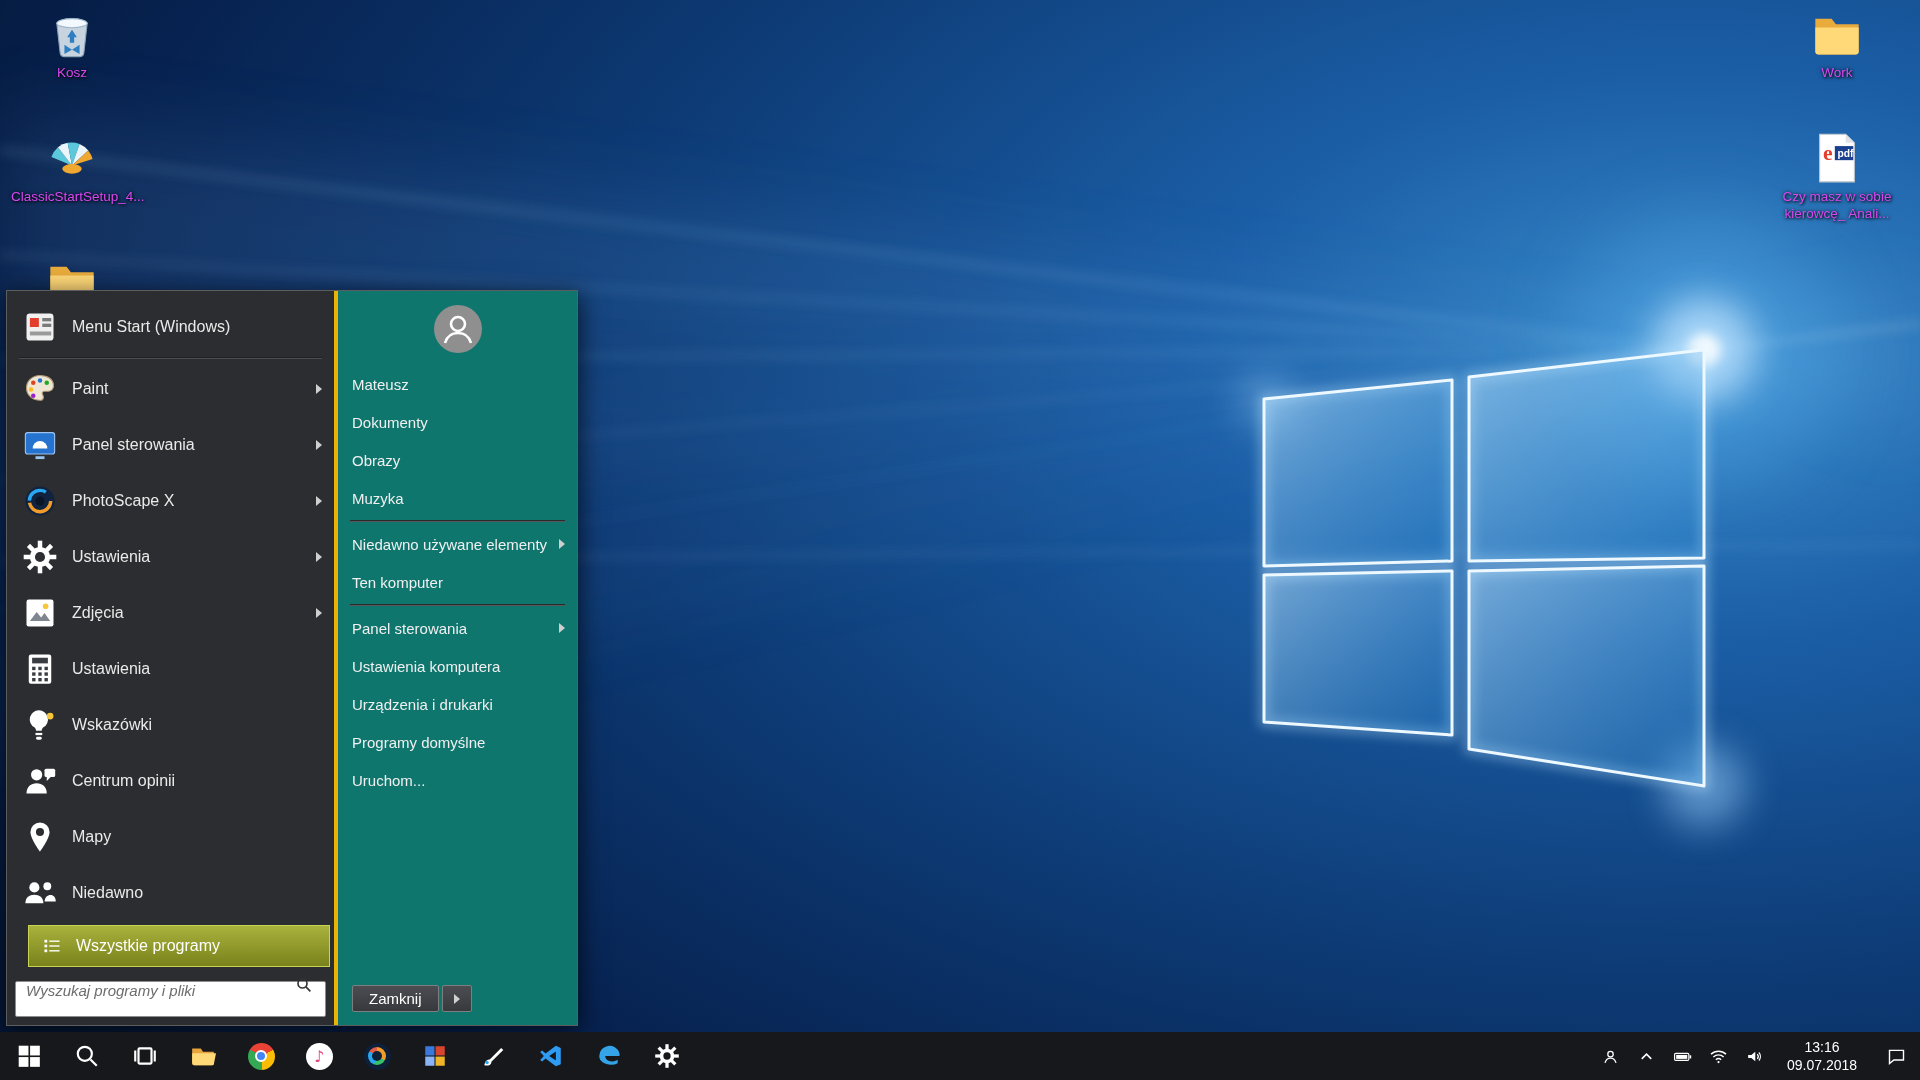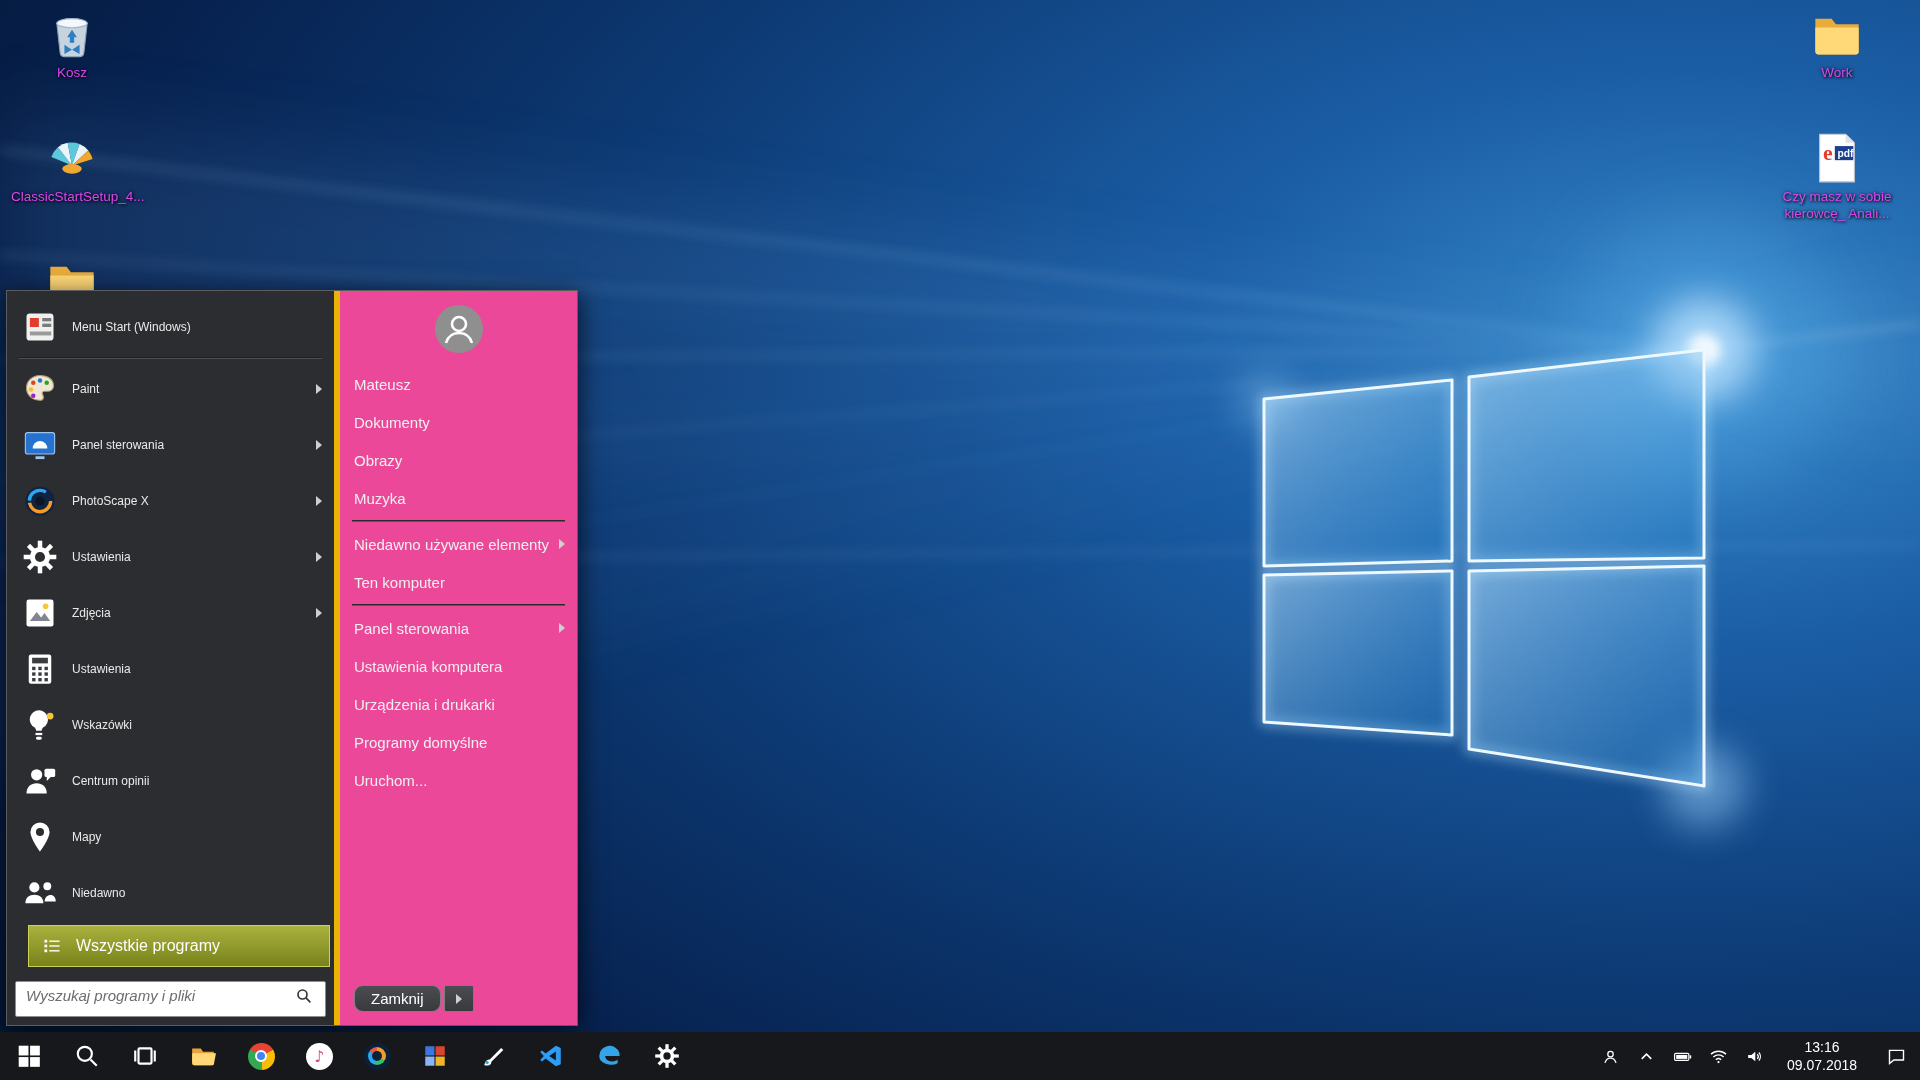--- a/index.html
+++ b/index.html
@@ -14,49 +14,49 @@
   .desk-icon{position:absolute;width:124px;display:flex;flex-direction:column;align-items:center;gap:5px;cursor:pointer;z-index:2}
   .desk-icon .glyph{width:52px;height:52px;display:flex;align-items:center;justify-content:center}
   .desk-icon .glyph svg{width:52px;height:52px}
   .desk-icon .lbl{color:#d946ef;font-size:13.5px;text-align:center;line-height:1.25;max-width:122px;
     text-shadow:1px 1px 3px rgba(0,0,0,.95),0 0 4px rgba(0,0,0,.7)}
 
   
   .start-menu{position:absolute;left:6px;top:290px;width:572px;height:736px;display:flex;
     border:1px solid #5d5d5d;box-shadow:2px 4px 22px rgba(0,0,0,.65);z-index:50}
   .sm-left{width:327px;background:#2b2d30;display:flex;flex-direction:column;padding-top:8px}
-  .sm-right{flex:1;background:#ec4899;border-left:6px solid #eab308;display:flex;flex-direction:column;position:relative}
-
-  .sm-item{height:56px;display:flex;align-items:center;padding:0 12px 0 14px;color:#eaeaea;font-size:12px;cursor:pointer;flex:0 0 auto}
+  .sm-right{flex:1;background:#0f766e;border-left:4px solid #eab308;display:flex;flex-direction:column;position:relative}
+
+  .sm-item{height:56px;display:flex;align-items:center;padding:0 12px 0 14px;color:#eaeaea;font-size:16px;cursor:pointer;flex:0 0 auto}
   .sm-item .ico{width:38px;height:38px;margin-right:13px;flex:0 0 38px;display:flex;align-items:center;justify-content:center}
   .sm-item .ico svg{width:36px;height:36px}
   .sm-item .txt{flex:1;white-space:nowrap;overflow:hidden}
   .arr{width:0;height:0;border-left:6px solid #cfcfcf;border-top:5px solid transparent;border-bottom:5px solid transparent;flex:0 0 auto}
 
   .sm-sep{height:0;border-top:1px solid #202020;border-bottom:1px solid #4c4e52;margin:2px 12px;flex:0 0 auto}
 
   .all-programs{height:42px;margin:auto 4px 0 21px;display:flex;align-items:center;gap:13px;padding:0 12px;
     background:linear-gradient(#a9b23c,#79821b);border:1px solid #c9d455;color:#fff;font-size:16px;cursor:pointer;flex:0 0 auto}
   .all-programs svg{width:22px;height:22px}
 
   .search-row{margin:14px 8px 8px 8px;height:36px;background:#fff;border:1px solid #8d8d8d;border-radius:2px;
-    display:flex;align-items:center;padding:0 6px 7px 10px;flex:0 0 auto}
+    display:flex;align-items:flex-end;padding:0 6px 17px 10px;flex:0 0 auto}
   .search-row input{flex:1;border:none;outline:none;background:transparent;font-size:15px;color:#444;
     font-style:italic;font-family:inherit}
   .search-row input::placeholder{color:#6d6d6d;font-style:italic}
   .search-btn{width:30px;height:28px;display:flex;align-items:center;justify-content:center;cursor:pointer}
 
   .avatar{width:48px;height:48px;border-radius:50%;margin:14px auto 12px auto;flex:0 0 auto;cursor:pointer}
   .sm-row{height:38px;display:flex;align-items:center;padding:0 12px 0 14px;color:#f0f0f0;font-size:15px;cursor:pointer;flex:0 0 auto}
   .sm-row .txt{flex:1;white-space:nowrap;overflow:hidden}
   .sm-sep2{height:0;border-top:1px solid #2b2b2b;border-bottom:1px solid #54565a;margin:3px 12px;flex:0 0 auto}
 
   .close-row{position:absolute;left:14px;bottom:13px;display:flex;align-items:center}
   .close-btn{height:27px;padding:0 16px;background:linear-gradient(#4b4d52,#38393d);border:1px solid #7e7e7e;
-    border-radius:9px;color:#fff;font-size:15px;display:flex;align-items:center;cursor:pointer}
+    border-radius:2px;color:#fff;font-size:15px;display:flex;align-items:center;cursor:pointer}
   .close-arrow-btn{height:27px;width:30px;margin-left:3px;background:linear-gradient(#4b4d52,#38393d);
     border:1px solid #7e7e7e;border-radius:2px;display:flex;align-items:center;justify-content:center;cursor:pointer}
 
   
   .taskbar{position:absolute;left:0;bottom:0;width:1920px;height:48px;background:#16181c;display:flex;
     align-items:stretch;z-index:100}
   .tb-btn{width:58px;display:flex;align-items:center;justify-content:center;cursor:pointer}
   .tb-btn svg{width:26px;height:26px}
   .tb-spacer{flex:1}
   .tray-ico{width:36px;display:flex;align-items:center;justify-content:center;cursor:pointer}

